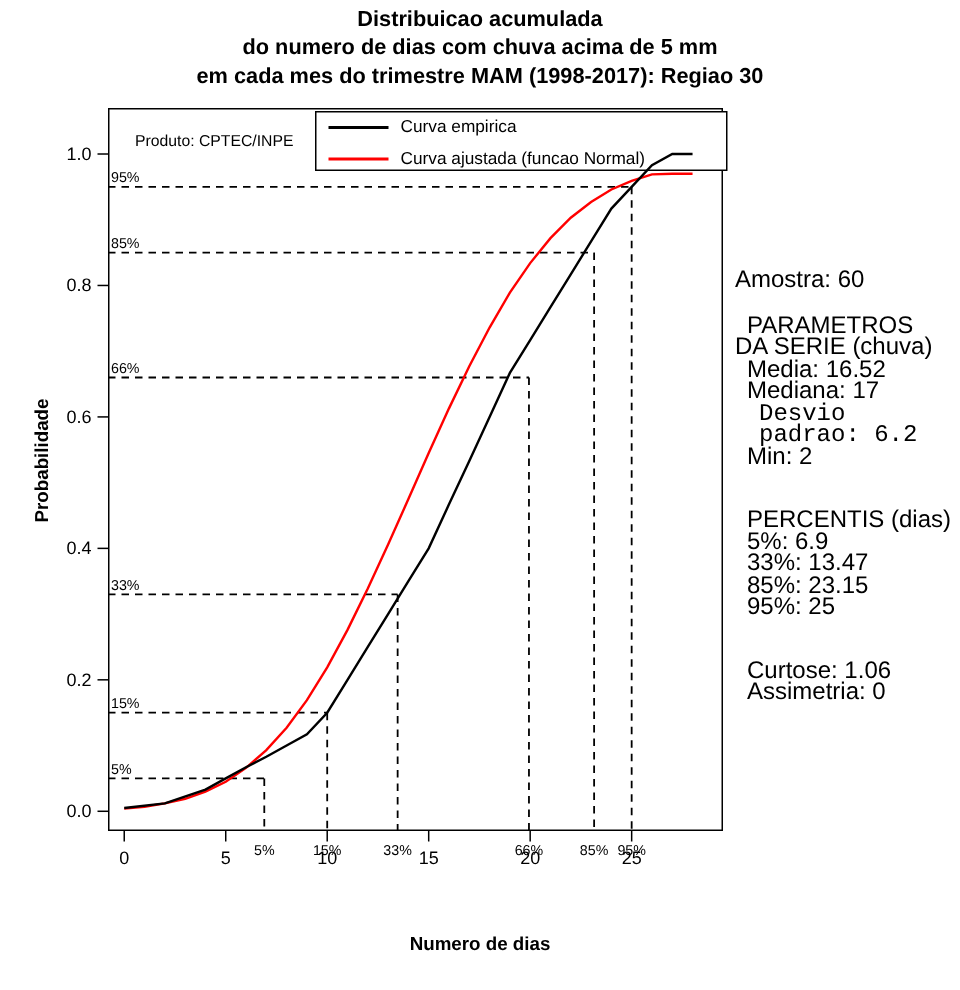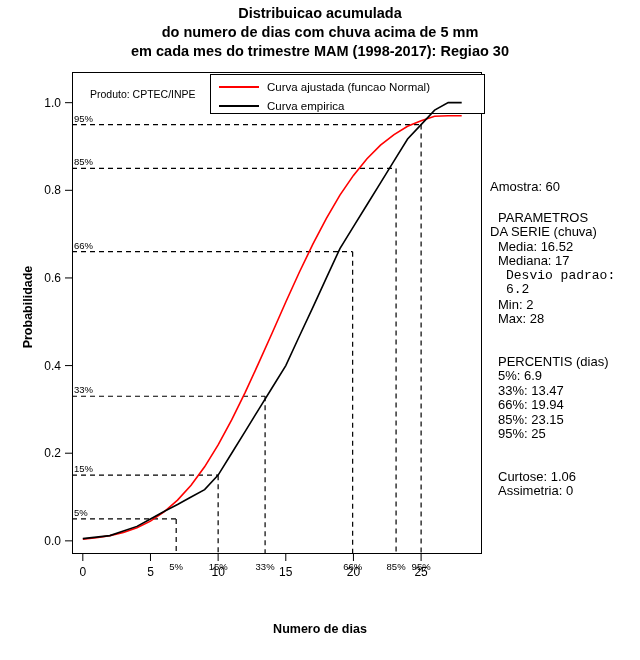--- a/index.html
+++ b/index.html
@@ -9,65 +9,63 @@
   .title div{white-space:nowrap;}
   .plotbox{position:absolute;left:72px;top:72px;width:410px;height:482px;border:1px solid #000;box-sizing:border-box;background:#fff;}
   svg.chart{position:absolute;left:0;top:0;width:640px;height:660px;pointer-events:none;}
   .tick-label{font-size:12px;fill:#000;font-family:"Liberation Sans",sans-serif;}
   .small-lab{font-size:9.5px;fill:#000;font-family:"Liberation Sans",sans-serif;}
   .legendbox{position:absolute;left:210px;top:74px;width:275px;height:40px;border:1px solid #000;background:#fff;box-sizing:border-box;}
   .legrow{display:flex;align-items:center;height:19px;padding-left:8px;}
   .legline{width:40px;height:0;border-top-width:2px;border-top-style:solid;margin-right:8px;}
   .legtext{font-size:11.5px;color:#000;font-family:"Liberation Sans",sans-serif;}
   .produto{position:absolute;left:90px;top:88px;font-size:10.5px;color:#000;}
-  .rightpanel{position:absolute;left:490px;top:180px;width:150px;font-size:13px;color:#000;line-height:14.5px;}
+  .rightpanel{position:absolute;left:490px;top:180px;width:150px;font-size:16px;color:#000;line-height:14.5px;}
   .rightpanel .amostra{margin-bottom:16px;}
   .ind1{padding-left:8px;}
   .ind2{padding-left:16px;font-family:Liberation Mono, monospace;}
 </style>
 </head>
 <body>
 
 <div id="root">
 
   <div class="title">
     <div>Distribuicao acumulada</div>
     <div>do numero de dias com chuva acima de 5 mm</div>
     <div>em cada mes do trimestre MAM (1998-2017): Regiao 30</div>
   </div>
 
   <div class="plotbox"></div>
 
   <div class="produto">Produto: CPTEC/INPE</div>
 
   <div class="legendbox">
+    <div class="legrow">
+      <span class="legline" style="border-top-color:#000000"></span>
+      <span class="legtext">Curva empirica</span>
+    </div>
     <div class="legrow" style="margin-top:2px">
       <span class="legline" style="border-top-color:#FF0000"></span>
       <span class="legtext">Curva ajustada (funcao Normal)</span>
-    </div>
-    <div class="legrow">
-      <span class="legline" style="border-top-color:#000000"></span>
-      <span class="legtext">Curva empirica</span>
     </div>
   </div>
 
   <div class="rightpanel">
     <div class="amostra">Amostra: 60</div>
     <div class="ind1">PARAMETROS</div>
     <div>DA SERIE (chuva)</div>
     <div class="ind1">Media: 16.52</div>
     <div class="ind1">Mediana: 17</div>
     <div class="ind2">Desvio padrao: 6.2</div>
     <div class="ind1">Min: 2</div>
-    <div class="ind1">Max: 28</div>
     <div style="height:28px"></div>
     <div class="ind1">PERCENTIS (dias)</div>
     <div class="ind1">5%: 6.9</div>
     <div class="ind1">33%: 13.47</div>
-    <div class="ind1">66%: 19.94</div>
     <div class="ind1">85%: 23.15</div>
     <div class="ind1">95%: 25</div>
     <div style="height:28px"></div>
     <div class="ind1">Curtose: 1.06</div>
     <div class="ind1">Assimetria: 0</div>
   </div>
 
   <svg class="chart" id="chart-svg">
       <line x1="82.82508250825083" y1="554" x2="82.82508250825083" y2="561" stroke="#000" stroke-width="1"></line>
       <text x="82.82508250825083" y="576" class="tick-label" text-anchor="middle">0</text>

